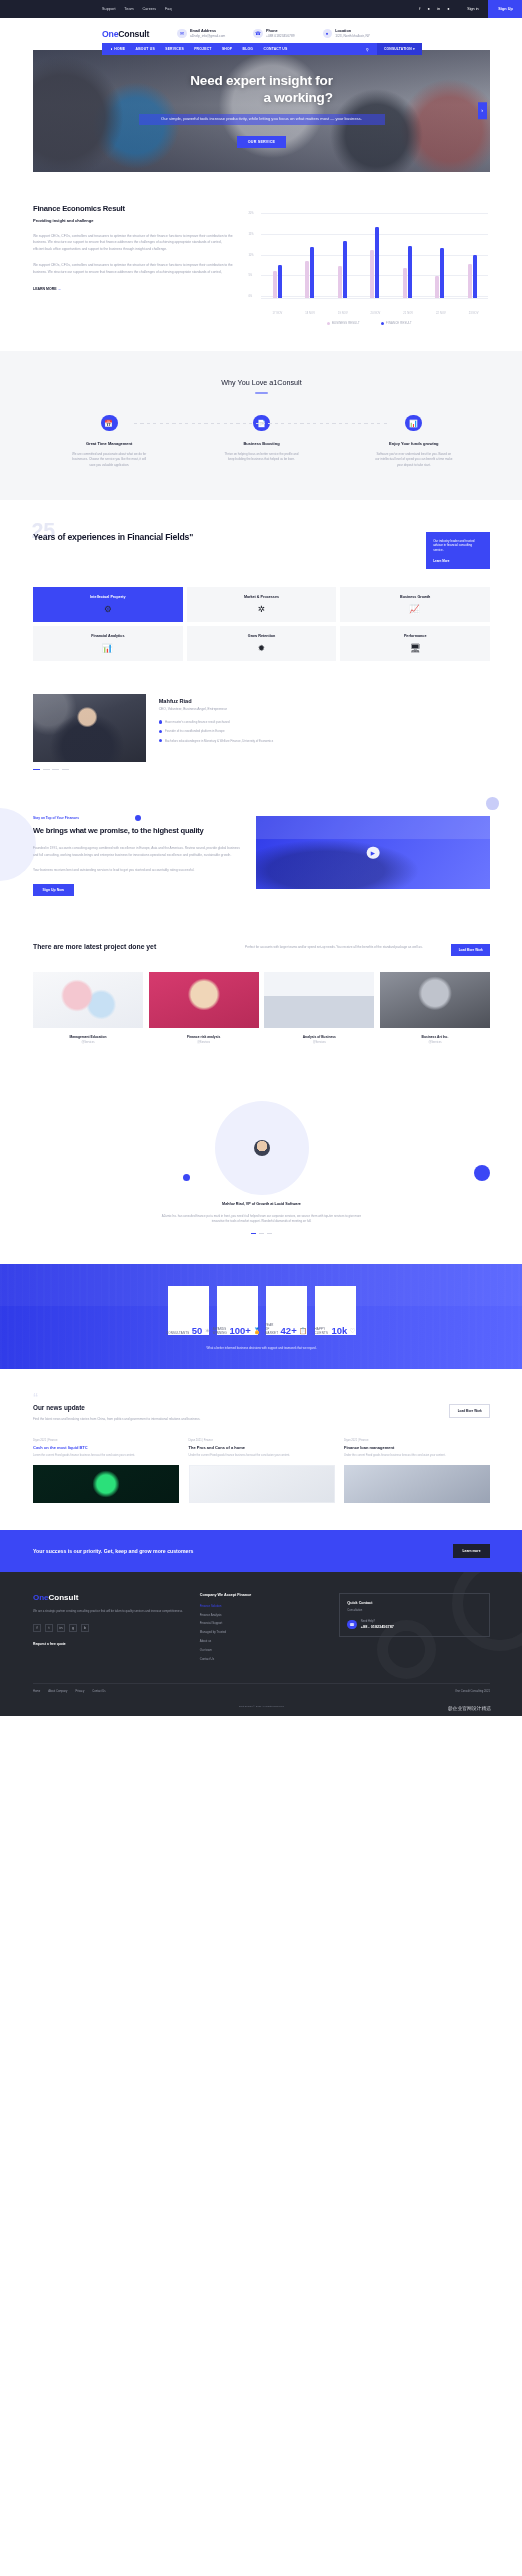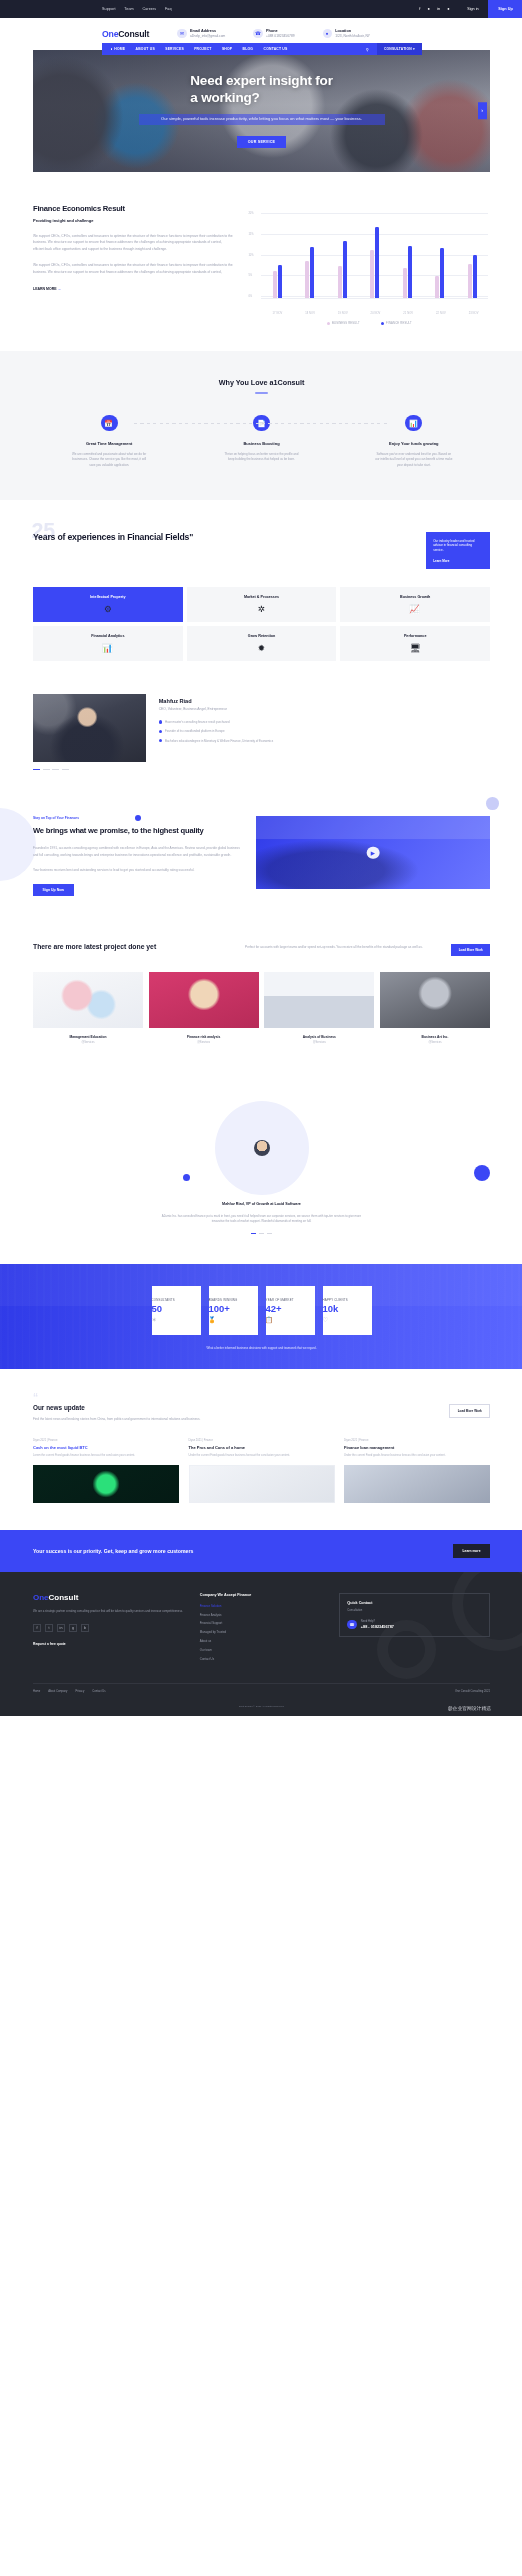--- a/index.html
+++ b/index.html
@@ -58,21 +58,21 @@
       radial-gradient(circle at 26% 62%, rgba(30,110,170,.65) 0 7%, transparent 11%),
       radial-gradient(circle at 52% 45%, rgba(255,255,255,.35) 0 14%, transparent 19%),
       radial-gradient(circle at 72% 70%, rgba(45,50,62,.75) 0 8%, transparent 12%),
       radial-gradient(circle at 86% 65%, rgba(150,70,70,.6) 0 7%, transparent 11%),
       linear-gradient(180deg, rgba(20,23,43,.55) 0%, rgba(20,23,43,.30) 45%, rgba(20,23,43,.55) 100%);
   }
   .hero-side { position:absolute; left:0; top:0; bottom:0; width:33px; background:#fff; }
   .hero-side.r { left:auto; right:0; }
   .hero-content { position:absolute; inset:0; display:flex; flex-direction:column;
                   align-items:center; justify-content:center; z-index:5; }
-  .hero h1 { color:#fff; font-size:13.5px; font-weight:bold; line-height:1.24; text-align:left;
+  .hero h1 { color:#fff; font-size:13.5px; font-weight:bold; line-height:1.24; text-align:right;
              text-shadow:0 0.8px 4.8px rgba(0,0,0,.35); letter-spacing:-0.2px;}
   .hero-sub { margin-top:7.2px; color:#f0f1f8; font-size:4.1px; text-align:center; width:246px;
               line-height:1.5; background:rgba(59,71,245,.55); padding:2.4px 4.8px;}
   .hero-btn { margin-top:11px; background:#3b47f5; color:#fff; font-size:3.7px; font-weight:bold;
               padding:4px 11px; letter-spacing:0.2px;}
   .hero-arrow { position:absolute; right:36px; top:50%; transform:translateY(-50%);
                 width:9.5px;height:17.5px;background:#3b47f5;color:#fff;display:flex;
                 align-items:center;justify-content:center;font-size:5.6px; z-index:6;}
 
   
@@ -99,21 +99,21 @@
   .xlabs span { font-size:2.6px; color:#b9bcca; letter-spacing:0.1px; }
   .legend { display:flex; justify-content:center; gap:20.7px; margin-top:7.2px; }
   .legend .li { display:flex; align-items:center; gap:2.4px; }
   .legend .sw { width:3.2px;height:3.2px;border-radius:50%; }
   .legend .sw.p { background:#e6c9e8; }
   .legend .sw.b { background:#3b47f5; }
   .legend span { font-size:2.7px; color:#9a9eb0; letter-spacing:0.2px;}
 
   
   .why { background:#f5f6f8; padding:27px 33px 32px; text-align:center; }
-  .why h2 { font-size:7.2px; font-weight:bold; color:#14172b; }
+  .why h2 { font-size:7.2px; font-weight:normal; color:#14172b; }
   .why .rule { width:12.7px;height:1.6px;background:#8f99f9;margin:5.6px auto 0;border-radius:1.6px;}
   .why-items { display:flex; margin-top:20.7px; position:relative; }
   .why-col { flex:1; display:flex; flex-direction:column; align-items:center; }
   .why-ico { width:16.7px;height:16.7px;border-radius:50%;background:#3b47f5;
              display:flex;align-items:center;justify-content:center;font-size:7.2px;}
   .why-col h4 { font-size:4px; font-weight:bold; color:#14172b; margin-top:9.5px;}
   .why-col p { font-size:3px; color:#a0a4b4; line-height:1.85; margin-top:5.6px; width:79px;}
   .why-dash { position:absolute; top:8px; left:22%; right:22%; height:0.8px;
               background:repeating-linear-gradient(90deg,#d9dbe3 0 3.2px,transparent 3.2px 6.4px); }
 
@@ -227,22 +227,22 @@
   
   .counters { position:relative; height:105px; overflow:hidden;
      background:linear-gradient(100deg,#2f3ae8 0%,#4450f2 40%,#5a66ff 100%); }
   .counters .bgimg { position:absolute; inset:0; opacity:.22;
      background:
        linear-gradient(180deg, rgba(255,255,255,.18) 0 40%, transparent 40%),
        repeating-linear-gradient(90deg, rgba(255,255,255,.07) 0 1.6px, transparent 1.6px 7.2px);
   }
   .c-grid { position:relative; display:flex; gap:8px; justify-content:center;
             padding-top:22px; }
-  .c-card { background:#fff; width:49px; height:49px; display:flex; flex-direction:column;
-            align-items:flex-start; justify-content:center; gap:2.4px; }
+  .c-card { background:#fff; width:41px; height:49px; display:flex; 
+            align-items:flex-end; justify-content:center; gap:2.4px; }
   .c-card .lab { font-size:2.9px; color:#5d6275; letter-spacing:0.2px; }
   .c-card .num { font-size:9.5px; font-weight:bold; color:#3b47f5; line-height:1; }
   .c-card .ic { font-size:6.4px; color:#b9bcca; }
   .c-foot { position:relative; text-align:center; margin-top:11px; font-size:2.9px;
             color:#dfe2ff; }
 
   
   .news { padding:25.4px 33px 27px; }
   .news-q { font-size:10.3px; color:#e6e8f5; font-weight:bold; line-height:.6; }
   .news-head { display:flex; align-items:flex-start; gap:11px; margin-top:3.2px;}

